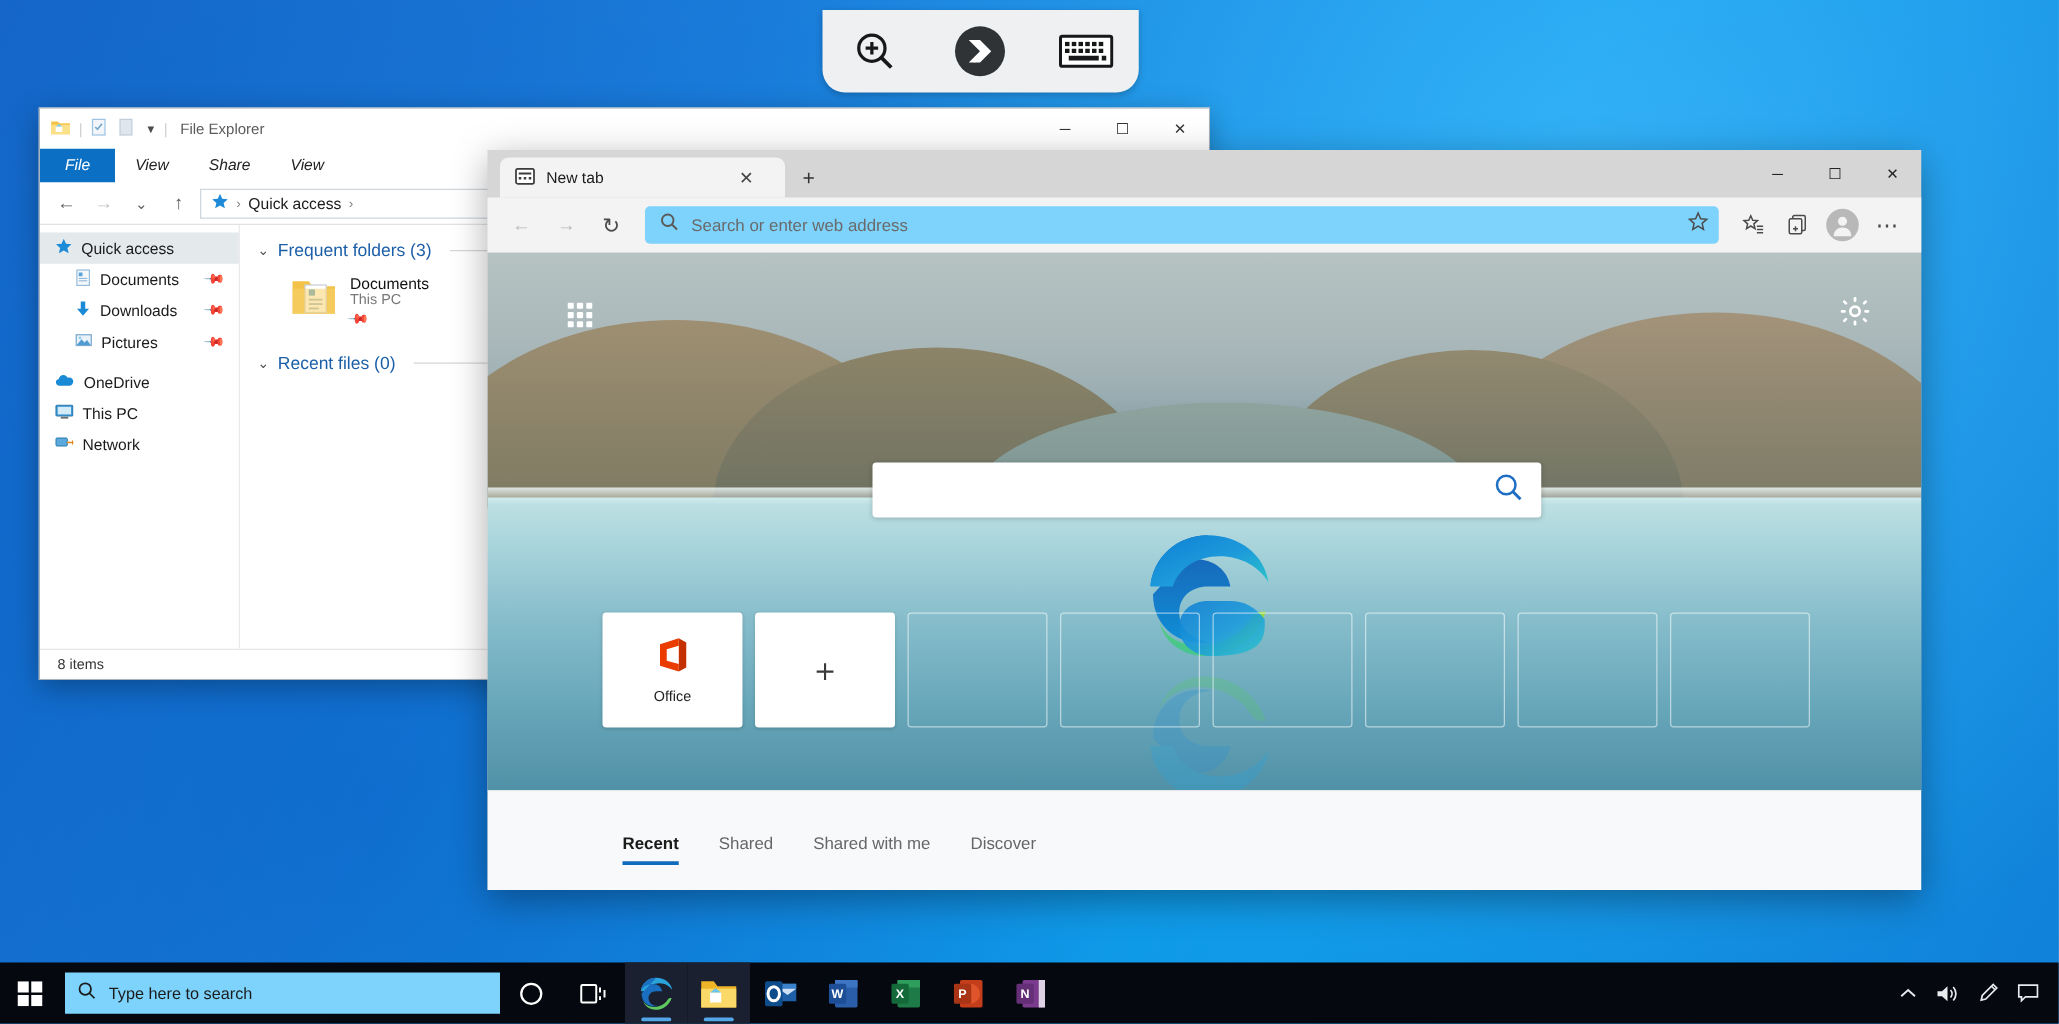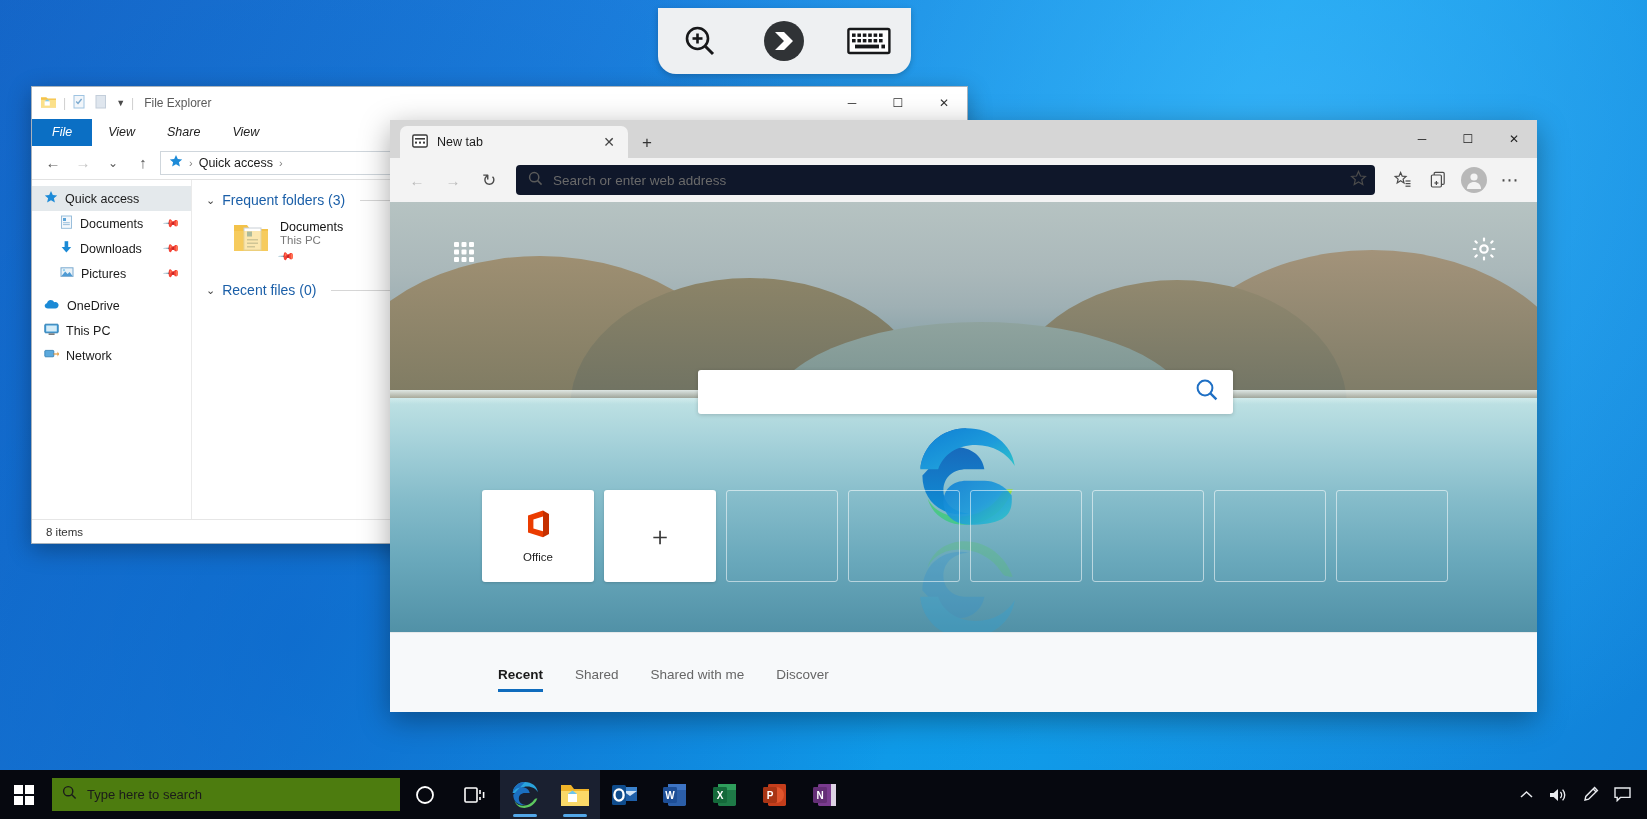--- a/index.html
+++ b/index.html
@@ -98,34 +98,34 @@
   
   #edge {
     position:absolute; left:390px; top:120px; width:1147px; height:592px;
     background:#d6d6d6;
     box-shadow:0 8px 28px rgba(0,0,0,.35);
     z-index:20; display:flex; flex-direction:column;
   }
   #edge-tabstrip { height:38px; display:flex; align-items:flex-end; padding-left:10px; flex:0 0 38px; position:relative; }
   #edge-tab {
     width:228px; height:32px; background:#f3f3f3; border-radius:7px 7px 0 0;
-    display:flex; align-items:center; padding:0 8px 0 12px; gap:9px; font-size:12.5px; color:#1b1b1b;
+    display:flex; align-items:center; padding:0 20px 0 12px; gap:9px; font-size:12.5px; color:#1b1b1b;
   }
   #edge-tab .tabclose { margin-left:auto; width:22px;height:22px;display:flex;align-items:center;justify-content:center;font-size:14px;color:#444;cursor:pointer;border-radius:3px;}
   #edge-newtab { width:30px;height:30px;display:flex;align-items:center;justify-content:center;font-size:17px;color:#333;cursor:pointer;margin-left:4px;border-radius:4px;}
   #edge-wincontrols { margin-left:auto; display:flex; height:38px; }
   #edge-wincontrols div { width:46px;height:38px;display:flex;align-items:center;justify-content:center;font-size:12px;color:#222;cursor:pointer;}
 
   #edge-toolbar {
     height:44px; background:#f3f3f3; display:flex; align-items:center; gap:2px; padding:0 10px; flex:0 0 44px;
   }
   .tb-ico { width:34px;height:34px;display:flex;align-items:center;justify-content:center;color:#4b4b4b;cursor:pointer;border-radius:4px;font-size:15px;}
   .tb-ico.dis{color:#b9b9b9;}
   #edge-omnibox {
-    flex:1; height:30px; background:#0f172a; border-radius:4px; display:flex; align-items:center;
+    flex:1; height:30px; background:#7dd3fc; border-radius:4px; display:flex; align-items:center;
     padding:0 8px 0 12px; gap:10px; margin:0 8px;
   }
   #edge-omnibox .ph { flex:1; font-size:13.5px; color:#6a6a6a; }
   #edge-profile { width:26px;height:26px;border-radius:50%;background:#b8b8b8;display:flex;align-items:center;justify-content:center;color:#f3f3f3;cursor:pointer;}
 
   #edge-page { flex:1; position:relative; overflow:hidden; }
   #ntp-hero {
     position:absolute; left:0; top:0; right:0; height:436px;
     background:
       linear-gradient(180deg, #b6c3c2 0%, #aab8ba 16%, #9fb0b4 24%, #8fa6ac 30%,
@@ -161,21 +161,21 @@
   .ntab { font-size:13.5px; color:#666; cursor:pointer; padding-bottom:7px; }
   .ntab.active { color:#1b1b1b; font-weight:bold; border-bottom:3px solid #0f6cbd; }
 
   
   #taskbar {
     position:absolute; left:0; bottom:0; width:1647px; height:49px;
     background:#06080f; display:flex; align-items:center; z-index:50;
   }
   #start-btn { width:48px;height:49px;display:flex;align-items:center;justify-content:center;cursor:pointer;}
   #tb-search {
-    width:348px; height:33px; background:#4d7c0f; display:flex; align-items:center; gap:10px;
+    width:348px; height:33px; background:#7dd3fc; display:flex; align-items:center; gap:10px;
     padding:0 10px; margin-left:4px;
   }
   #tb-search .sph { font-size:13px; color:#1b1b1b; }
   .tb-app { width:50px;height:49px;display:flex;align-items:center;justify-content:center;cursor:pointer;position:relative;}
   .tb-app.running{background:#1a2030;}
   .tb-app.running::after{content:"";position:absolute;bottom:2px;left:13px;width:24px;height:3px;background:#53a7e8;border-radius:2px;}
   #tray { margin-left:auto; display:flex; align-items:center; gap:2px; padding-right:10px; }
   .tray-ico { width:30px;height:49px;display:flex;align-items:center;justify-content:center;color:#e8eaee;cursor:pointer;font-size:13px;}
 </style>
 </head>

